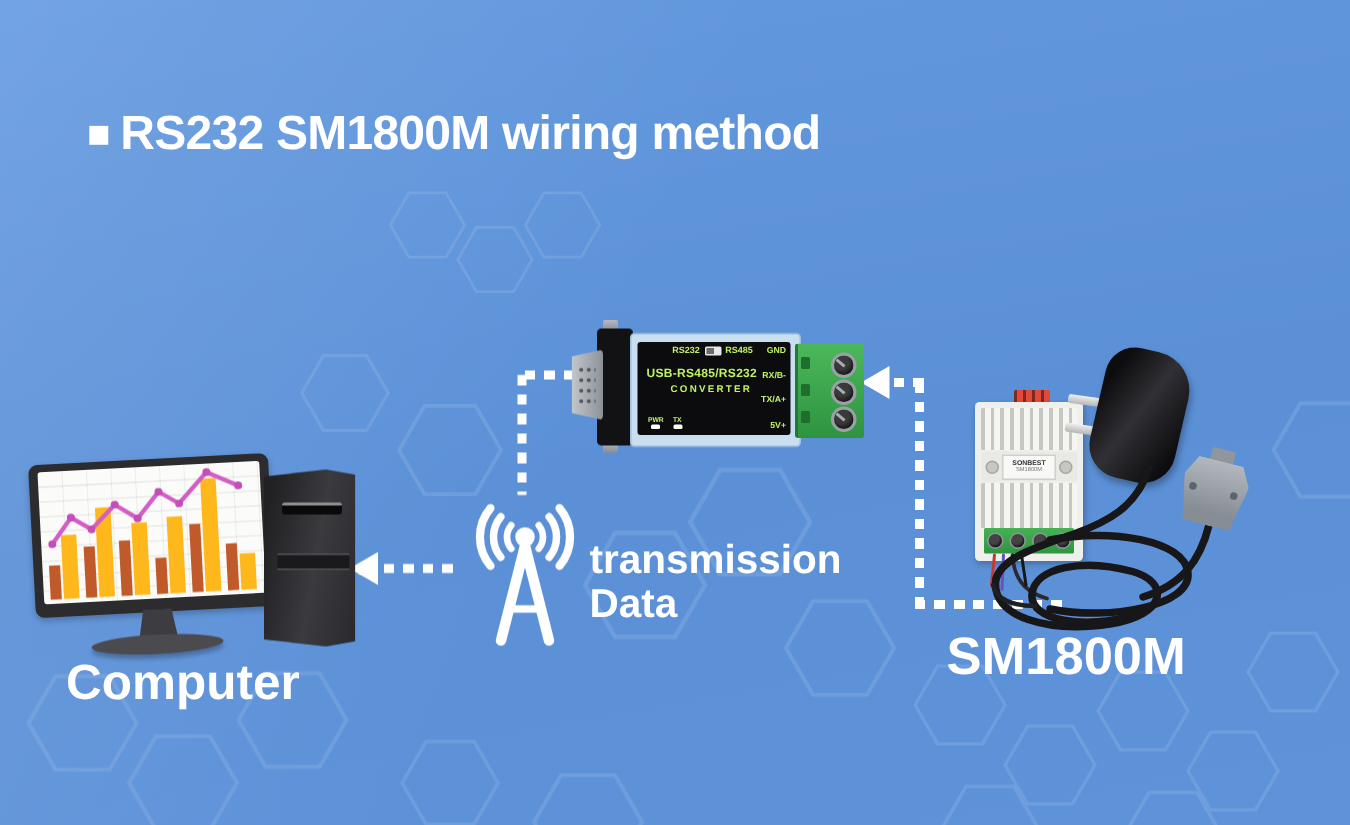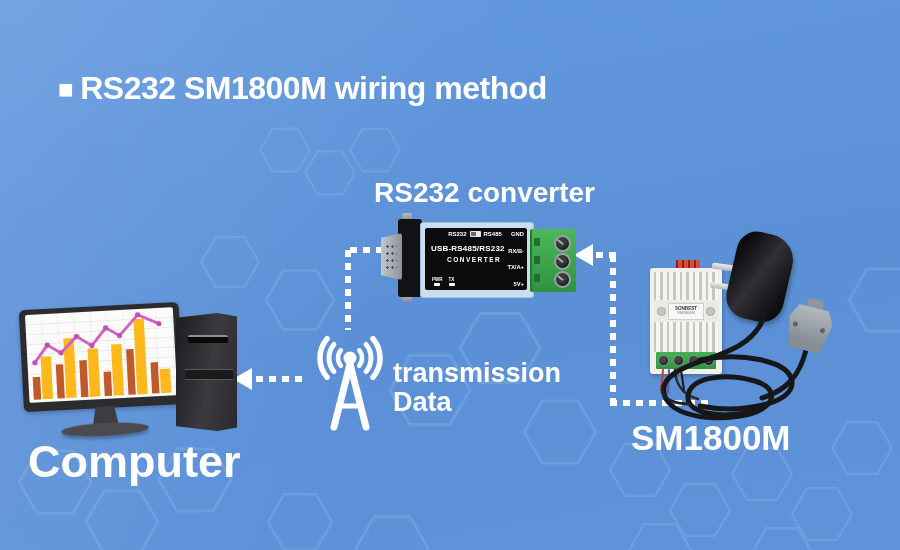--- a/index.html
+++ b/index.html
@@ -17,21 +17,21 @@
   .wtxt{color:#fff;font-weight:700;}
 
   
   .title{left:58px;top:70px;font-size:32px;letter-spacing:-0.5px;display:flex;align-items:center;}
   .title .bullet{font-size:26px;margin-right:7px;line-height:1;}
 
   
   .lbl-converter{left:374px;top:177px;font-size:28px;}
   .lbl-connection{left:441px;top:299px;font-size:29px;}
   .lbl-data{left:393px;top:359px;font-size:27px;line-height:1.06;}
-  .lbl-computer{left:28px;top:436px;font-size:45px;}
+  .lbl-computer{left:44px;top:436px;font-size:33px;}
   .lbl-sensor{left:631px;top:418px;font-size:35px;}
 
   
   .dash-h{height:5.5px;background:repeating-linear-gradient(90deg,#fff 0 7px,transparent 7px 13px);}
   .dash-v{width:5.5px;background:repeating-linear-gradient(180deg,#fff 0 7px,transparent 7px 13px);}
   .arrow-left{width:0;height:0;border-top:11px solid transparent;border-bottom:11px solid transparent;border-right:19px solid #fff;}
 
   
   .monitor-group{left:22px;top:306px;width:162px;height:130px;transform:rotate(-3deg);}
   .monitor-frame{left:0;top:0;width:160px;height:102px;background:#2c2c2f;border-radius:6px;box-shadow:0 2px 4px rgba(0,0,0,0.25);}
@@ -41,21 +41,21 @@
   .tower{left:176px;top:313px;width:61px;height:118px;background:linear-gradient(100deg,#212124 8%,#3a3a3f 55%,#2a2a2e 100%);clip-path:polygon(0 4%,68% 0,100% 3%,100% 97%,68% 100%,0 96%);}
   .tower-slot{left:12px;top:22px;width:40px;height:6px;background:#0a0a0b;border-top:2px solid #8e8e94;border-radius:2px;}
   .tower-groove{left:9px;top:56px;width:48px;height:9px;background:#1a1a1d;border-top:1px solid #55555b;border-bottom:1px solid #55555b;}
 
   
   .db9-body{left:398px;top:219px;width:24px;height:78px;background:#121214;border-radius:3px;}
   .db9-screw{width:10px;height:8px;background:linear-gradient(#b9bdc2,#868b92);border-radius:2px;}
   .db9-face{left:381px;top:233px;width:21px;height:47px;background:linear-gradient(90deg,#c3c7cc,#8d9299);border-radius:3px;clip-path:polygon(0 10%,100% 0,100% 100%,0 90%);}
   .db9-pins{left:4px;top:10px;width:12px;height:26px;background-image:radial-gradient(circle,#4c5157 1.1px,transparent 1.4px);background-size:5px 7px;}
   .conv-case{left:420px;top:222px;width:112px;height:74px;background:#c9dff0;border:1px solid #9dc0dc;border-radius:3px;}
-  .conv-label{left:425px;top:228px;width:102px;height:62px;background:#0c0c0f;border-radius:2px;color:#ffffff;}
+  .conv-label{left:425px;top:228px;width:102px;height:62px;background:#0c0c0f;border-radius:2px;color:#bef264;}
   .conv-row-top{left:10px;top:3px;width:80px;display:flex;align-items:center;justify-content:center;gap:3px;font-size:6px;font-weight:700;}
   .conv-toggle{display:inline-block;width:11px;height:6px;background:#e8e8e8;border-radius:1px;position:relative;}
   .conv-toggle::after{content:"";position:absolute;left:1px;top:1px;width:5px;height:4px;background:#6b6b6b;}
   .conv-model{left:6px;top:16px;font-size:8px;font-weight:700;letter-spacing:0.2px;}
   .conv-type{left:22px;top:28px;font-size:6.5px;font-weight:700;letter-spacing:1.5px;}
   .conv-leds{left:7px;bottom:4px;display:flex;gap:6px;}
   .conv-led{display:flex;flex-direction:column;align-items:center;font-size:4.5px;font-weight:700;gap:1px;}
   .conv-led i{width:6px;height:3.5px;background:#fff;border-radius:1px;}
   .conv-pins{right:3px;top:3px;bottom:3px;display:flex;flex-direction:column;justify-content:space-between;text-align:right;font-size:5.8px;font-weight:700;}
   .terminal{left:530px;top:229px;width:44px;height:63px;background:linear-gradient(180deg,#4cb85a 0%,#2e9340 100%);border-radius:2px;border-left:2px solid #237a33;}
@@ -278,21 +278,20 @@
     </g>
   </svg>
 
   <div class="abs plug9">
     <div class="abs plug9-top"></div>
     <div class="abs plug9-hood"></div>
     <span class="screw" style="left:5px;top:26px;"></span>
     <span class="screw" style="left:33px;top:26px;"></span>
   </div>
 
-  <div class="abs wtxt lbl-converter">RS232 converter</div>
   <div class="abs wtxt lbl-data">
     <div>transmission</div>
     <div>Data</div>
   </div>
   <div class="abs wtxt lbl-computer">Computer</div>
   <div class="abs wtxt lbl-sensor">SM1800M</div>
 
 </div>
 
 </body></html>

